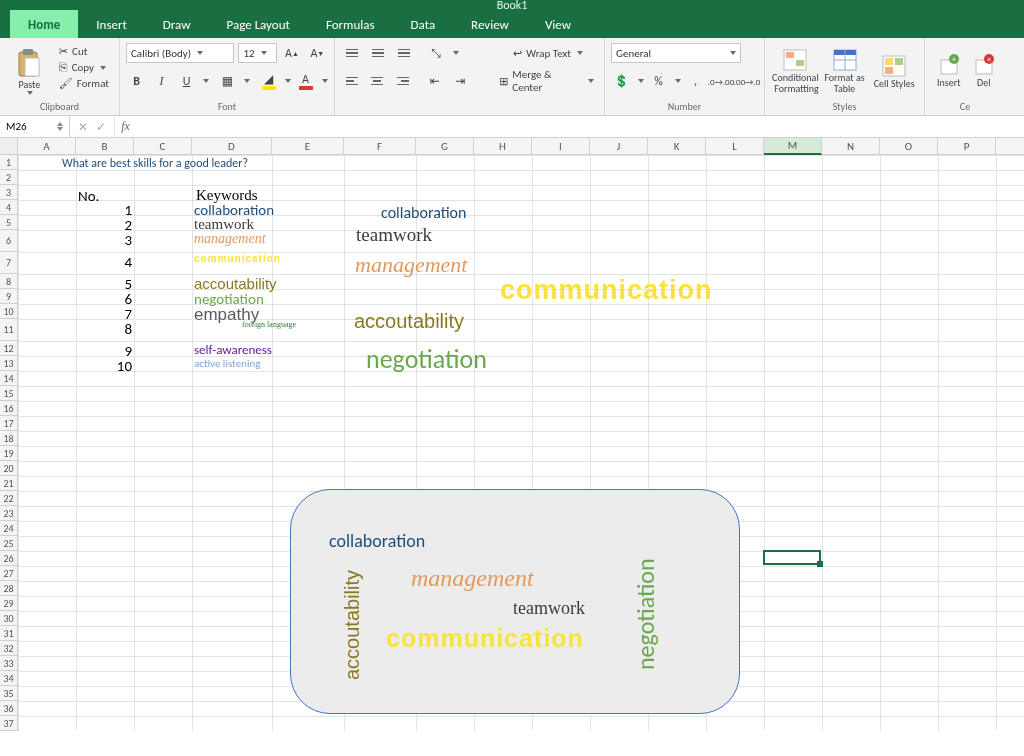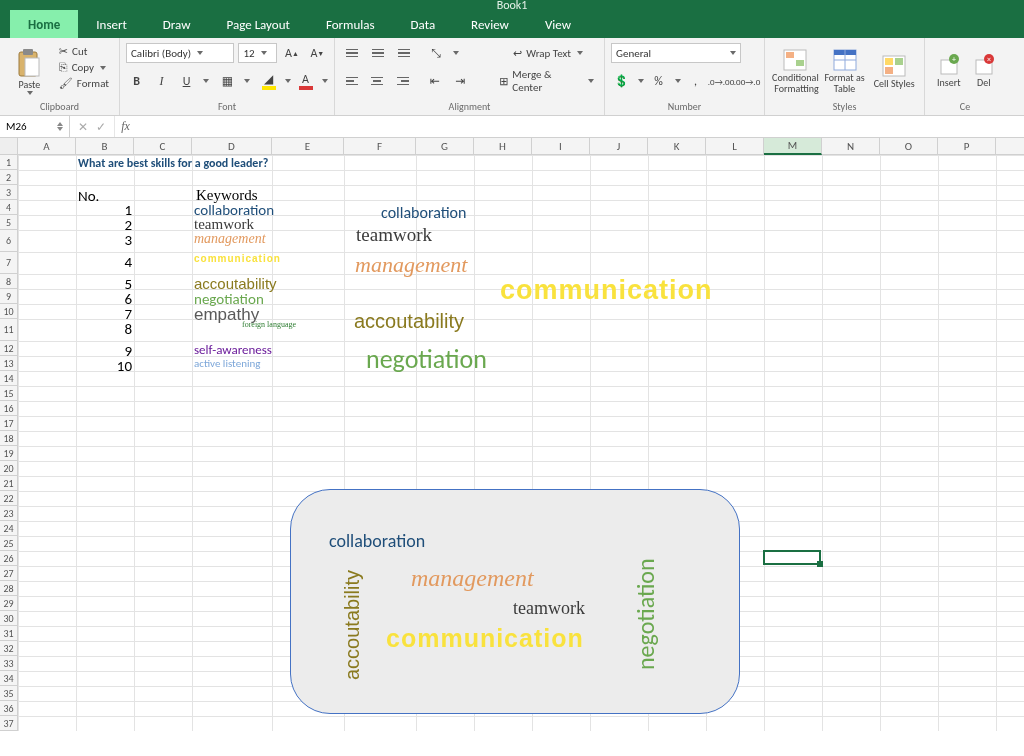--- a/index.html
+++ b/index.html
@@ -220,21 +220,20 @@
           </span>
         </div>
       <div class="btnbox" style="margin-left:6px">⇤</div>
       <div class="btnbox">⇥</div>
       <div class="rib-small" style="margin-left:20px">
           <span>⊞</span>
           <span>Merge &amp; Center</span>
           <span class="dd"></span>
         </div>
     </div>
-    <div class="rib-label">Alignment</div>
   </div>
 
   <div class="rib-group" style="width:160px">
     <div class="rib-row">
       <div class="combo" style="width:130px">
           <span>General</span>
           <span class="dd" style="margin-left:auto"></span>
         </div>
     </div>
     <div class="rib-row" style="margin-top:6px">
@@ -428,21 +427,21 @@
           <div class="hline" style="top: 471px;"></div>
           <div class="hline" style="top: 486px;"></div>
           <div class="hline" style="top: 501px;"></div>
           <div class="hline" style="top: 516px;"></div>
           <div class="hline" style="top: 531px;"></div>
           <div class="hline" style="top: 546px;"></div>
           <div class="hline" style="top: 561px;"></div>
           <div class="hline" style="top: 576px;"></div>
         </div>
 
-      <div class="celltxt" style="left:60px; top:1px; font-weight:bold; color:#1f4e79; font-size:12px;">What are best skills for a good leader?</div>
+      <div class="celltxt" style="left:44px; top:1px; font-weight:normal; color:#1f4e79; font-size:12px;">What are best skills for a good leader?</div>
       <div class="celltxt" style="left:60px; top:32px;">No.</div>
       <div class="celltxt" style="left:178px; top:32px;font-family:Liberation Serif, serif;">Keywords</div>
 
       <div id="datarows">
           <div class="celltxt" style="left: 100px; top: 46px; width: 14px; justify-content: flex-end;">1</div>
           <div class="celltxt k-collab" style="left: 176px; top: 46px;">collaboration</div>
           <div class="celltxt" style="left: 100px; top: 61px; width: 14px; justify-content: flex-end;">2</div>
           <div class="celltxt k-team" style="left: 176px; top: 61px;">teamwork</div>
           <div class="celltxt" style="left: 100px; top: 76px; width: 14px; justify-content: flex-end;">3</div>
           <div class="celltxt k-mgmt" style="left: 176px; top: 76px; font-size: 14px;">management</div>

